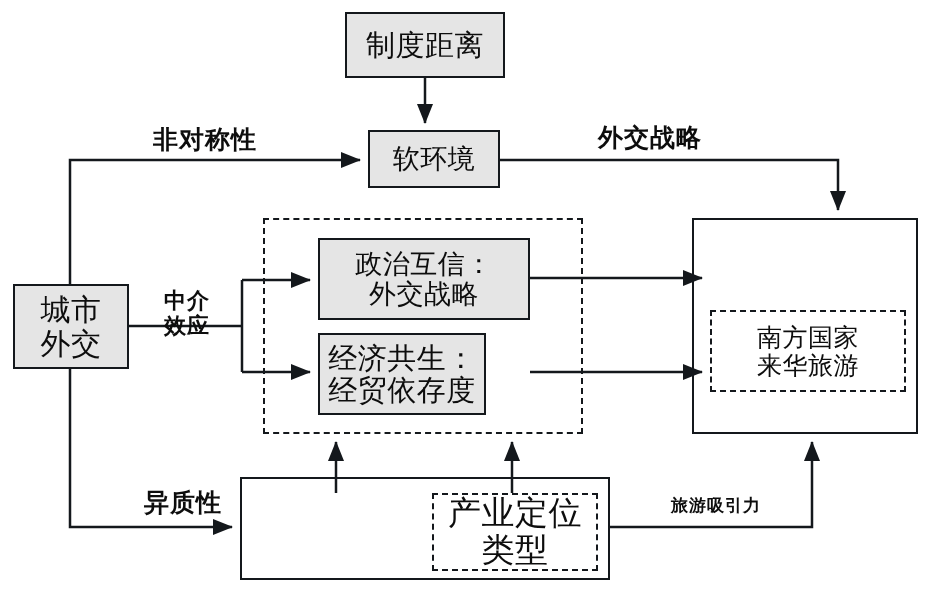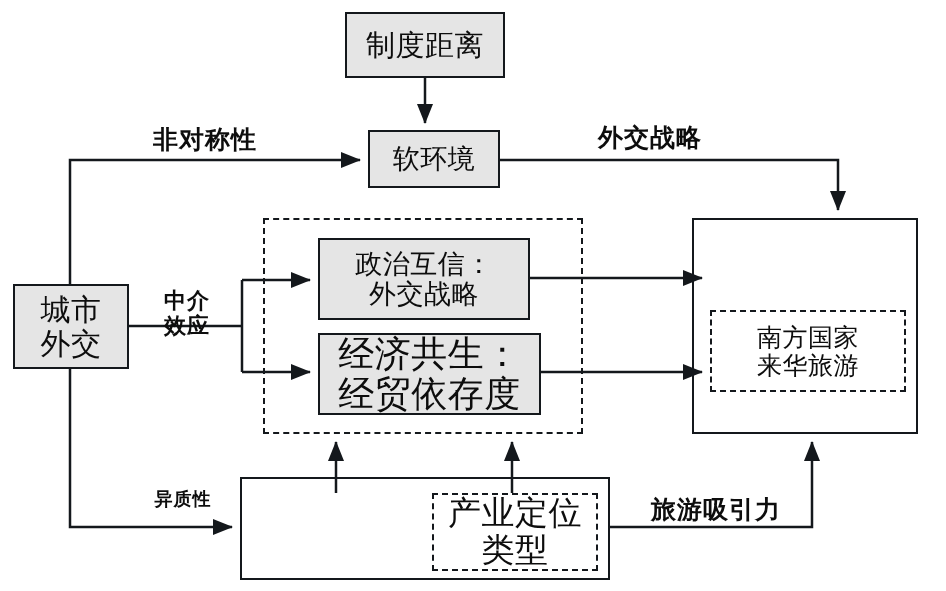--- a/index.html
+++ b/index.html
@@ -115,35 +115,35 @@
   <div class="node-box solid-box" style="left:345px; top:12px; width:160px; height:66px; font-size:29px;">制度距离</div>
 
   <div class="node-box solid-box" style="left:368px; top:130px; width:132px; height:58px; font-size:27px;">软环境</div>
 
   <div class="node-box solid-box" style="left:318px; top:238px; width:212px; height:82px; font-size:27px;">政治互信：
 外交战略</div>
 
   <div class="node-box solid-box" style="left:13px; top:284px; width:116px; height:85px; font-size:30px;">城市
 外交</div>
 
-  <div class="node-box solid-box" style="left:318px; top:333px; width:223px; height:82px; font-size:36px;">经济共生：
+  <div class="node-box solid-box" style="left:318px; top:333px; width:168px; height:82px; font-size:29px;">经济共生：
 经贸依存度</div>
 
 
   <div class="node-box dashed-box" style="left:710px; top:310px; width:196px; height:82px; font-size:25px;">南方国家
 来华旅游</div>
 
 
   <div class="node-box dashed-box" style="left:432px; top:493px; width:166px; height:78px; font-size:33px;">产业定位
 类型</div>
 
   <div class="edge-label" style="left:135px; top:126px; width:140px; font-size:25px;">非对称性</div>
 
   <div class="edge-label" style="left:580px; top:124px; width:140px; font-size:25px;">外交战略</div>
 
   <div class="edge-label" style="left:152px; top:288px; width:70px; font-size:22px;">中介
 效应</div>
 
-  <div class="edge-label" style="left:128px; top:489px; width:110px; font-size:18px;">异质性</div>
+  <div class="edge-label" style="left:128px; top:489px; width:110px; font-size:25px;">异质性</div>
 
-  <div class="edge-label" style="left:626px; top:496px; width:180px; font-size:25px;">旅游吸引力</div>
+  <div class="edge-label" style="left:626px; top:496px; width:180px; font-size:17px;">旅游吸引力</div>
 
 </div>
 
 </body></html>

